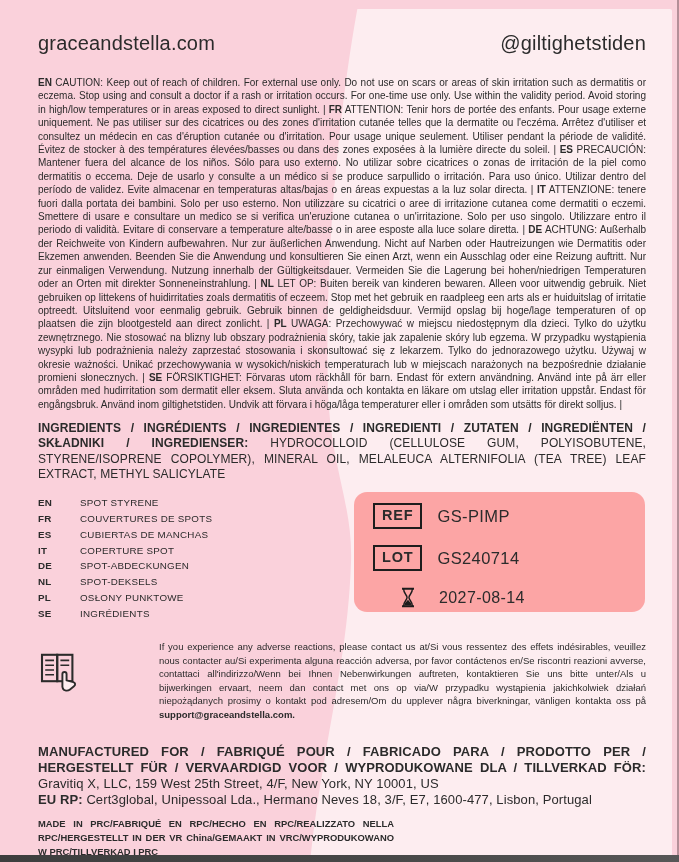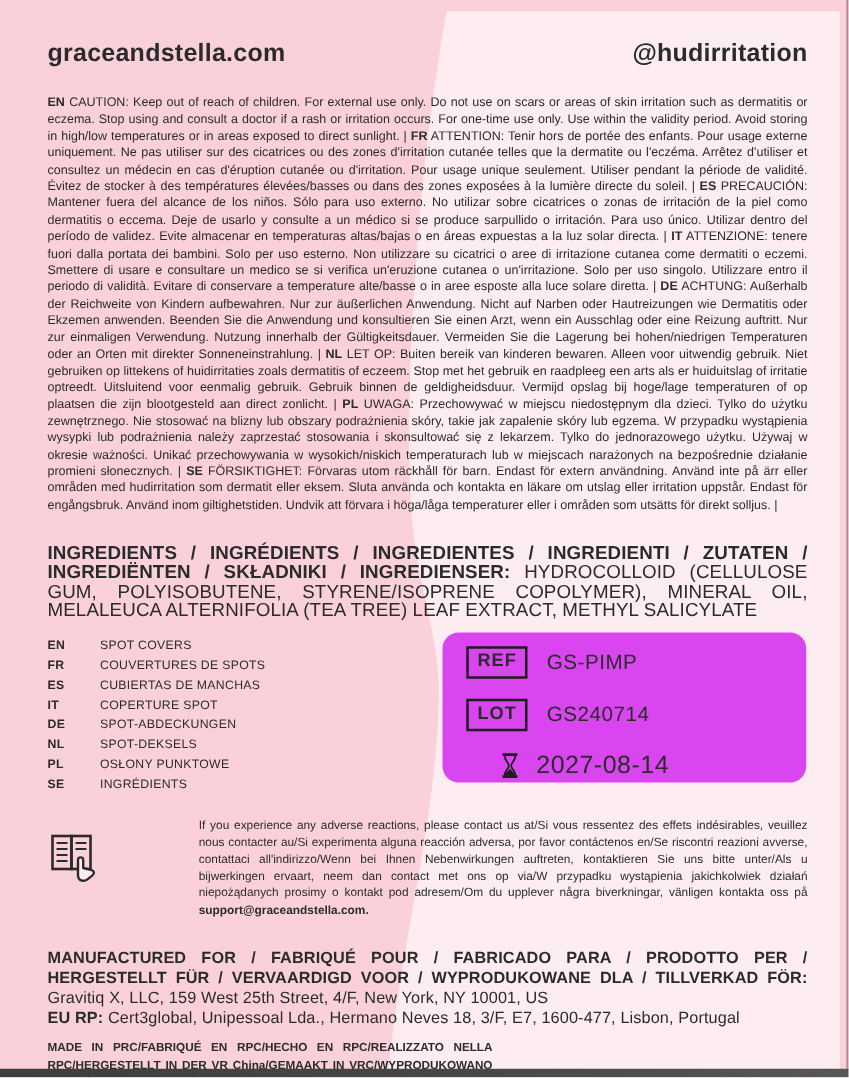--- a/index.html
+++ b/index.html
@@ -6,35 +6,35 @@
   .page{
     position:relative;width:679px;height:862px;overflow:hidden;
     background:#fad1db;color:#2b2b2b;
     font-family:"Liberation Sans",sans-serif;
     -webkit-font-smoothing:antialiased;
   }
   .panel{position:absolute;left:9px;top:9px;right:7px;bottom:6px;background:#fdedf0;border-radius:2px;}
   .swath{position:absolute;left:0;top:0;pointer-events:none;}
   .content{position:absolute;left:38px;top:0;width:608px;}
   .header{display:flex;justify-content:space-between;align-items:flex-start;margin-top:31px;}
-  .brand{font-weight:700;font-size:20px;letter-spacing:.2px;line-height:24px;}
+  .brand{font-weight:400;font-size:20px;letter-spacing:.2px;line-height:24px;}
   .caution{margin:21px 0 0;font-size:10px;line-height:13.4px;text-align:justify;}
-  .ingredients{margin:24px 0 0;font-size:15px;line-height:15.3px;text-align:justify;letter-spacing:.1px;}
+  .ingredients{margin:10px 0 0;font-size:12px;line-height:15.3px;text-align:justify;letter-spacing:.1px;}
   .cols{display:flex;margin-top:10px;align-items:flex-start;}
   .prodlist{flex:1;padding-top:3px;}
   .prow{display:flex;font-size:9.8px;line-height:15.75px;letter-spacing:.25px;}
   .pcode{font-weight:700;width:42px;flex-shrink:0;}
-  .refbox{width:291px;background:#d946ef;border-radius:13px;box-sizing:border-box;
+  .refbox{width:291px;background:#fca5a5;border-radius:13px;box-sizing:border-box;
           height:120px;padding:11px 0 0 19px;margin-right:1px;flex-shrink:0;}
   .refrow{display:flex;align-items:center;margin-bottom:16px;}
   .boxed{display:inline-block;border:2.5px solid #1d1d1d;font-weight:700;font-size:14.5px;
          line-height:17px;padding:2px 7px 3px;letter-spacing:.8px;}
   .refval{font-size:16.5px;margin-left:15px;letter-spacing:.4px;font-weight:400;}
   .daterow{margin-left:27px;margin-bottom:0;}
-  .dateval{font-size:20px;margin-left:13px;letter-spacing:.4px;}
+  .dateval{font-size:16px;margin-left:23px;letter-spacing:.4px;}
   .adverse{display:flex;margin-top:19px;gap:40px;}
   .bookwrap{width:81px;flex-shrink:0;box-sizing:border-box;padding-top:11px;padding-left:2px;}
   .adverse-text{margin:0;flex:1;font-size:9.5px;line-height:13.5px;text-align:justify;}
   .mfr{margin-top:23px;}
   .mfr p{margin:0;font-size:13px;line-height:15.8px;text-align:justify;letter-spacing:.1px;}
   .madein{margin:9px 0 0;width:356px;font-weight:700;font-size:9.4px;line-height:14.2px;text-align:justify;}
   .edge-line{position:absolute;right:0;top:0;bottom:6px;width:2px;background:rgba(96,62,70,.45);}
   .bottombar{position:absolute;left:0;bottom:0;width:100%;height:7px;
              background:linear-gradient(90deg,#3e3e3e,#474747 55%,#575757);}
   .ico{display:block;}
@@ -46,33 +46,33 @@
   <div class="panel"></div>
 
   <svg class="swath" width="679" height="862" viewBox="0 0 679 862" aria-hidden="true">
     <path d="M0 0 H359 C341 95 324 250 328 392 C331 468 353 505 351 562 C348 662 321 752 310 862 H0 Z" fill="#fad1db"></path>
   </svg>
 
   <div class="content">
 
     <div class="header">
       <div class="brand">graceandstella.com</div>
-      <div class="brand">@hudirritation</div>
+      <div class="brand">@giltighetstiden</div>
     </div>
 
     <p class="caution"><span style="font-weight: 700;">EN</span><span> CAUTION: Keep out of reach of children. For external use only. Do not use on scars or areas of skin irritation such as dermatitis or eczema. Stop using and consult a doctor if a rash or irritation occurs. For one-time use only. Use within the validity period. Avoid storing in high/low temperatures or in areas exposed to direct sunlight. | </span><span style="font-weight: 700;">FR</span><span> ATTENTION: Tenir hors de portée des enfants. Pour usage externe uniquement. Ne pas utiliser sur des cicatrices ou des zones d'irritation cutanée telles que la dermatite ou l'eczéma. Arrêtez d'utiliser et consultez un médecin en cas d'éruption cutanée ou d'irritation. Pour usage unique seulement. Utiliser pendant la période de validité. Évitez de stocker à des températures élevées/basses ou dans des zones exposées à la lumière directe du soleil. | </span><span style="font-weight: 700;">ES</span><span> PRECAUCIÓN: Mantener fuera del alcance de los niños. Sólo para uso externo. No utilizar sobre cicatrices o zonas de irritación de la piel como dermatitis o eccema. Deje de usarlo y consulte a un médico si se produce sarpullido o irritación. Para uso único. Utilizar dentro del período de validez. Evite almacenar en temperaturas altas/bajas o en áreas expuestas a la luz solar directa. | </span><span style="font-weight: 700;">IT</span><span> ATTENZIONE: tenere fuori dalla portata dei bambini. Solo per uso esterno. Non utilizzare su cicatrici o aree di irritazione cutanea come dermatiti o eczemi. Smettere di usare e consultare un medico se si verifica un'eruzione cutanea o un'irritazione. Solo per uso singolo. Utilizzare entro il periodo di validità. Evitare di conservare a temperature alte/basse o in aree esposte alla luce solare diretta. | </span><span style="font-weight: 700;">DE</span><span> ACHTUNG: Außerhalb der Reichweite von Kindern aufbewahren. Nur zur äußerlichen Anwendung. Nicht auf Narben oder Hautreizungen wie Dermatitis oder Ekzemen anwenden. Beenden Sie die Anwendung und konsultieren Sie einen Arzt, wenn ein Ausschlag oder eine Reizung auftritt. Nur zur einmaligen Verwendung. Nutzung innerhalb der Gültigkeitsdauer. Vermeiden Sie die Lagerung bei hohen/niedrigen Temperaturen oder an Orten mit direkter Sonneneinstrahlung. | </span><span style="font-weight: 700;">NL</span><span> LET OP: Buiten bereik van kinderen bewaren. Alleen voor uitwendig gebruik. Niet gebruiken op littekens of huidirritaties zoals dermatitis of eczeem. Stop met het gebruik en raadpleeg een arts als er huiduitslag of irritatie optreedt. Uitsluitend voor eenmalig gebruik. Gebruik binnen de geldigheidsduur. Vermijd opslag bij hoge/lage temperaturen of op plaatsen die zijn blootgesteld aan direct zonlicht. | </span><span style="font-weight: 700;">PL</span><span> UWAGA: Przechowywać w miejscu niedostępnym dla dzieci. Tylko do użytku zewnętrznego. Nie stosować na blizny lub obszary podrażnienia skóry, takie jak zapalenie skóry lub egzema. W przypadku wystąpienia wysypki lub podrażnienia należy zaprzestać stosowania i skonsultować się z lekarzem. Tylko do jednorazowego użytku. Używaj w okresie ważności. Unikać przechowywania w wysokich/niskich temperaturach lub w miejscach narażonych na bezpośrednie działanie promieni słonecznych. | </span><span style="font-weight: 700;">SE</span><span> FÖRSIKTIGHET: Förvaras utom räckhåll för barn. Endast för extern användning. Använd inte på ärr eller områden med hudirritation som dermatit eller eksem. Sluta använda och kontakta en läkare om utslag eller irritation uppstår. Endast för engångsbruk. Använd inom giltighetstiden. Undvik att förvara i höga/låga temperaturer eller i områden som utsätts för direkt solljus. |</span></p>
 
     <p class="ingredients"><span style="font-weight: 700;">INGREDIENTS / INGRÉDIENTS / INGREDIENTES / INGREDIENTI / ZUTATEN / INGREDIËNTEN / SKŁADNIKI / INGREDIENSER:</span><span> HYDROCOLLOID (CELLULOSE GUM, POLYISOBUTENE, STYRENE/ISOPRENE COPOLYMER), MINERAL OIL, MELALEUCA ALTERNIFOLIA (TEA TREE) LEAF EXTRACT, METHYL SALICYLATE</span></p>
 
     <div class="cols">
 
       <div class="prodlist">
         <div class="prow">
           <span class="pcode">EN</span>
-          <span class="pname">SPOT COVERS</span>
+          <span class="pname">SPOT STYRENE</span>
         </div>
         <div class="prow">
           <span class="pcode">FR</span>
           <span class="pname">COUVERTURES DE SPOTS</span>
         </div>
         <div class="prow">
           <span class="pcode">ES</span>
           <span class="pname">CUBIERTAS DE MANCHAS</span>
         </div>
         <div class="prow">

